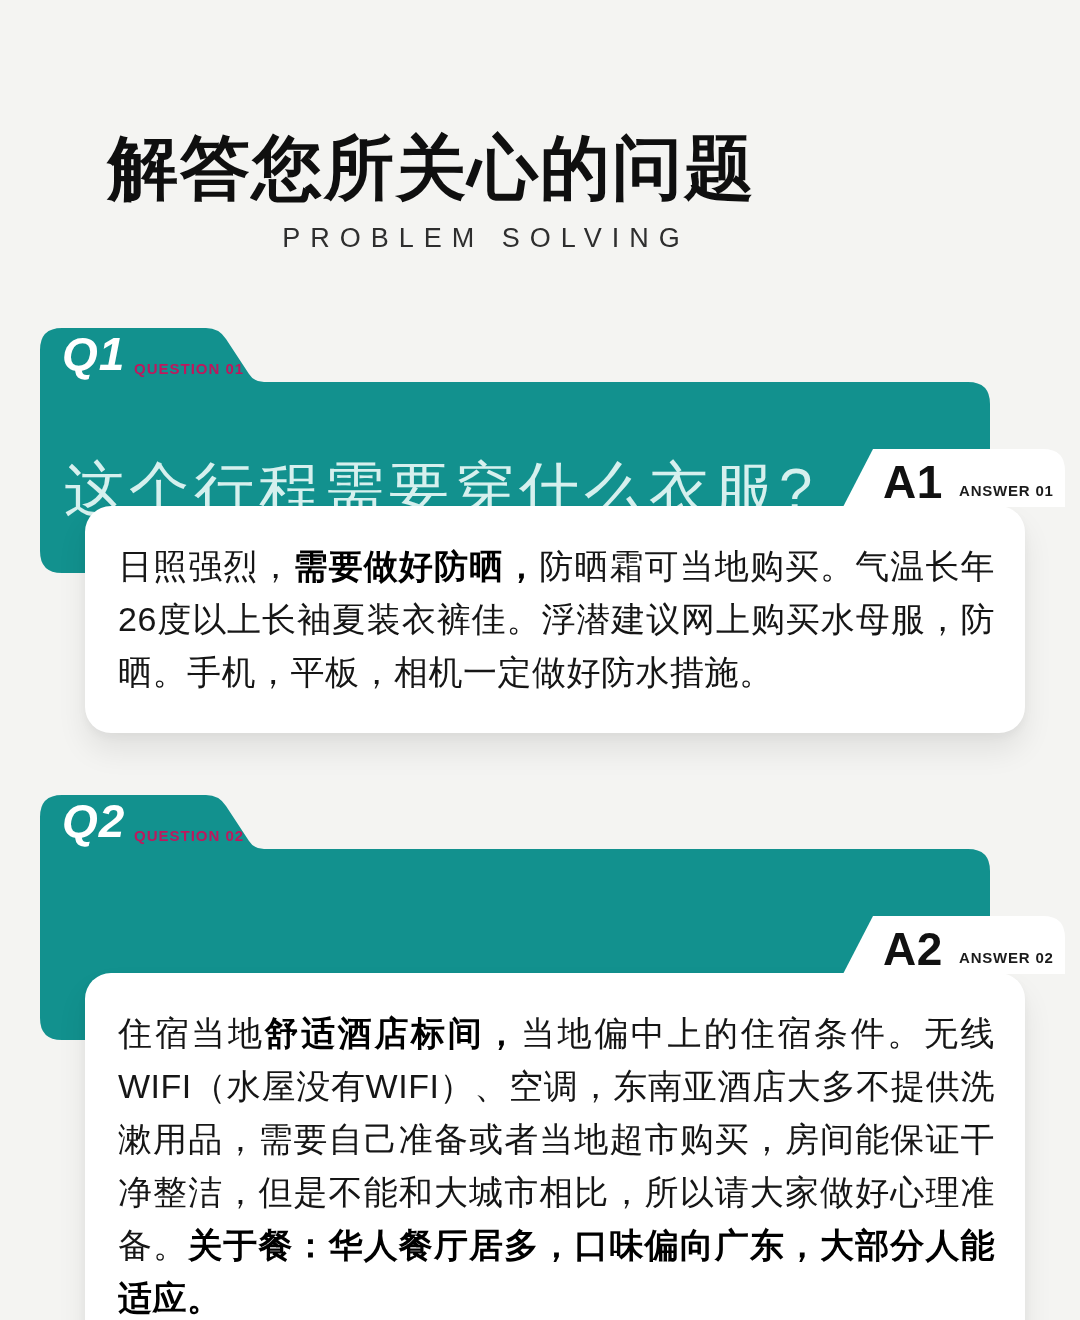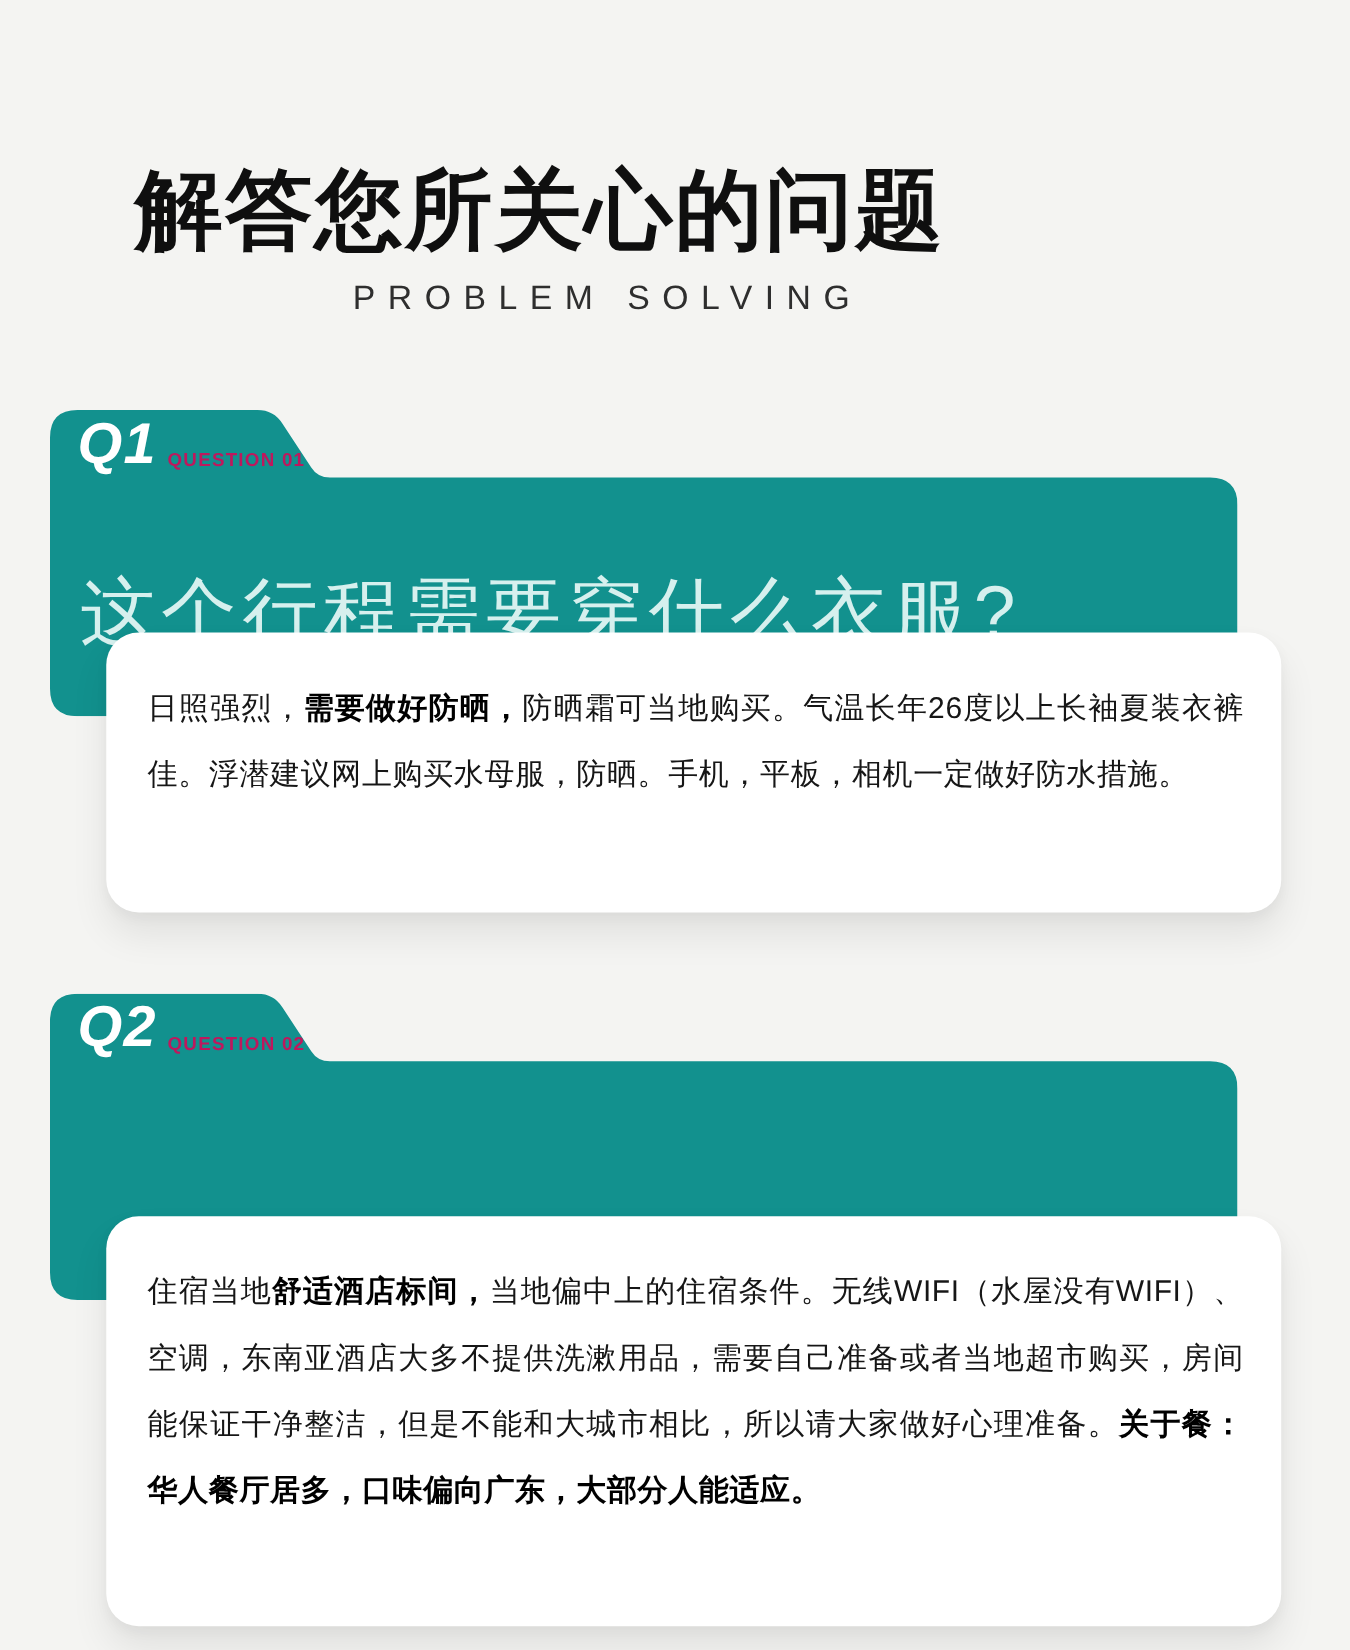--- a/index.html
+++ b/index.html
@@ -70,42 +70,56 @@
     position:absolute;left:124px;top:33px;
     font-size:15px;font-weight:700;color:#1b1b1b;
     letter-spacing:0.8px;line-height:18px;
   }
   .card{
     position:absolute;left:45px;top:178px;width:940px;
     background:var(--card);
     border-radius:26px;
     padding:34px 30px 34px 33px;
     box-shadow:0 18px 30px rgba(0,0,0,0.08),0 4px 10px rgba(0,0,0,0.04);
-    font-size:24px;line-height:53px;color:var(--body-text);
+    font-size:34px;line-height:53px;color:var(--body-text);
     letter-spacing:0.5px;
     text-align:justify;
   }
   .card .b{font-weight:800;color:#000;}
 </style>
 </head>
 <body>
 
 <h1 class="page-title">解答您所关心的问题</h1>
 <div class="page-subtitle">PROBLEM SOLVING</div>
 
 <section class="faq" style="top:328px;height:420px;">
   <svg class="panel" viewBox="0 0 950 245" aria-hidden="true">
     <path d="M 0 225 L 0 22 Q 0 0 22 0 L 166 0 Q 179 0 186 11 L 209 46 Q 214 54 224 54 L 928 54 Q 950 54 950 76 L 950 223 Q 950 245 928 245 L 22 245 Q 0 245 0 223 Z" fill="#12918e" style="fill:var(--teal)"></path>
   </svg>
   <div class="q-big">Q1</div>
   <div class="q-sub">QUESTION 01</div>
   <div class="q-text">这个行程需要穿什么衣服?</div>
   <div class="card" style="min-height:224px;"><span>日照强烈，</span><span class="b">需要做好防晒，</span><span>防晒霜可当地购买。气温长年26度以上长袖夏装衣裤佳。浮潜建议网上购买水母服，防晒。手机，平板，相机一定做好防水措施。</span></div>
+  <div class="a-tab">
+    <svg viewBox="0 0 230 58" aria-hidden="true">
+      <path d="M 38 0 L 208 0 Q 230 0 230 22 L 230 58 L 8 58 Z" fill="#ffffff" style="fill:var(--card)"></path>
+    </svg>
+    <span class="a-big">A1</span>
+    <span class="a-sub">ANSWER 01</span>
+  </div>
 </section>
 
 <section class="faq" style="top:795px;height:525px;">
   <svg class="panel" viewBox="0 0 950 245" aria-hidden="true">
     <path d="M 0 225 L 0 22 Q 0 0 22 0 L 166 0 Q 179 0 186 11 L 209 46 Q 214 54 224 54 L 928 54 Q 950 54 950 76 L 950 223 Q 950 245 928 245 L 22 245 Q 0 245 0 223 Z" fill="#12918e" style="fill:var(--teal)"></path>
   </svg>
   <div class="q-big">Q2</div>
   <div class="q-sub">QUESTION 02</div>
   <div class="card" style="min-height:328px;"><span>住宿当地</span><span class="b">舒适酒店标间，</span><span>当地偏中上的住宿条件。无线WIFI（水屋没有WIFI）、空调，东南亚酒店大多不提供洗漱用品，需要自己准备或者当地超市购买，房间能保证干净整洁，但是不能和大城市相比，所以请大家做好心理准备。</span><span class="b">关于餐：华人餐厅居多，口味偏向广东，大部分人能适应。</span></div>
+  <div class="a-tab">
+    <svg viewBox="0 0 230 58" aria-hidden="true">
+      <path d="M 38 0 L 208 0 Q 230 0 230 22 L 230 58 L 8 58 Z" fill="#ffffff" style="fill:var(--card)"></path>
+    </svg>
+    <span class="a-big">A2</span>
+    <span class="a-sub">ANSWER 02</span>
+  </div>
 </section>
 
 </body></html>

